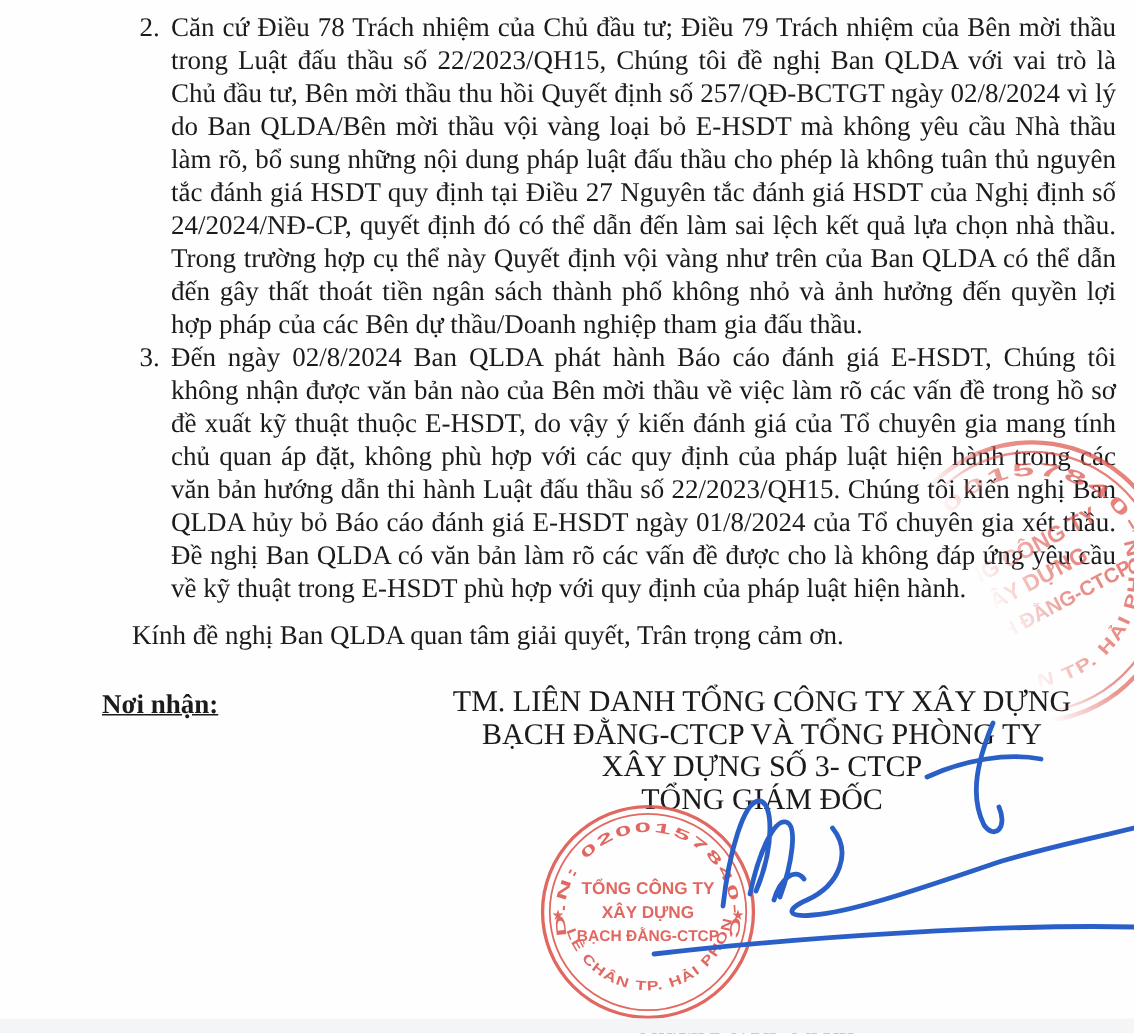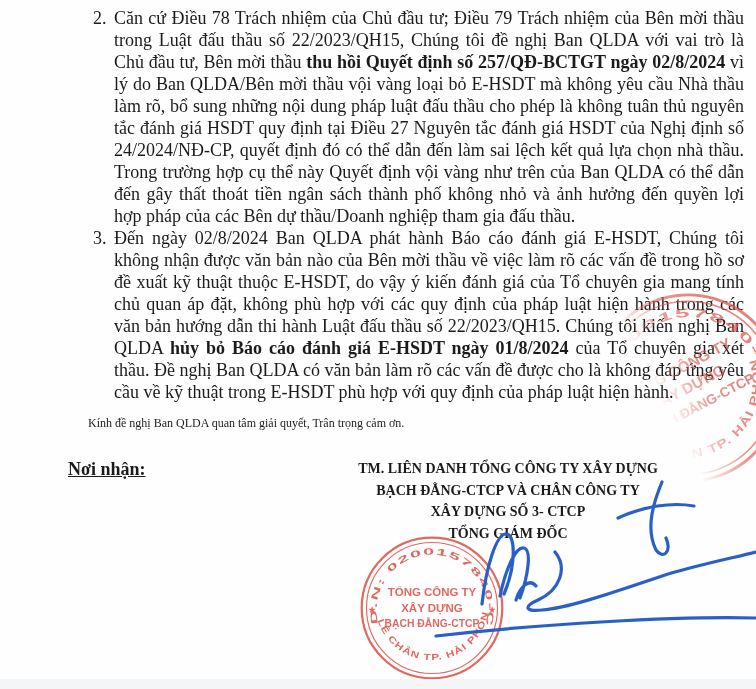--- a/index.html
+++ b/index.html
@@ -5,27 +5,27 @@
   * { margin:0; padding:0; box-sizing:border-box; }
   html,body { width:756px; height:689px; }
   body { font-family:"Liberation Serif","DejaVu Serif",serif; background:#ffffff; }
   #page {
     position:relative; width:756px; height:689px;
     background:#fefefe; overflow:hidden; color:#1b1b1d;
   }
   .para { position:absolute; display:flex; }
   .num  { width:21px; flex:none; font-size:18px; line-height:22px; }
   .ptext{ flex:1; font-size:18px; line-height:22px; text-align:justify; }
-  .b    { font-weight:bold; }
+  .b    { font-weight:normal; }
   #closing { position:absolute; left:88px; top:412px; width:660px;
-             font-size:12px; line-height:22px; }
+             font-size:18px; line-height:22px; }
   #recipients { position:absolute; left:64px; top:458px; font-size:17px; line-height:22px; }
   #recipients .head { font-weight:bold; text-decoration:underline; font-size:18px; margin-bottom:0; margin-left:4px; }
   #sig-block { position:absolute; left:296px; top:458px; width:424px;
-               text-align:center; font-weight:bold; font-size:14px; line-height:21.5px; }
+               text-align:center; font-weight:normal; font-size:20px; line-height:21.5px; }
   #signer-name { position:absolute; left:398px; top:636px; width:200px;
                  text-align:center; font-weight:bold; font-size:19px;margin-top:45px; }
   .stamp { position:absolute; pointer-events:none; }
   #stamp-main { left:358px; top:534px; width:148px; height:148px; opacity:.88; }
   #stamp-partial {
     left:590px; top:290px; width:196px; height:196px; opacity:.72;
     transform:rotate(-28deg);
     -webkit-mask-image:linear-gradient(to right, transparent 0%, transparent 34%, rgba(0,0,0,.85) 58%, #000 78%);
     mask-image:linear-gradient(to right, transparent 0%, transparent 34%, rgba(0,0,0,.85) 58%, #000 78%);
   }
@@ -50,21 +50,21 @@
   </div>
 
   <div id="closing">Kính đề nghị Ban QLDA quan tâm giải quyết, Trân trọng cảm ơn.</div>
 
   <div id="recipients">
     <div class="head">Nơi nhận:</div>
   </div>
 
   <div id="sig-block">
     <div>TM. LIÊN DANH TỔNG CÔNG TY XÂY DỰNG</div>
-    <div>BẠCH ĐẰNG-CTCP VÀ CHÂN CÔNG TY</div>
+    <div>BẠCH ĐẰNG-CTCP VÀ TỔNG PHÒNG TY</div>
     <div>XÂY DỰNG SỐ 3- CTCP</div>
     <div>TỔNG GIÁM ĐỐC</div>
   </div>
 
   <div class="stamp" id="stamp-main">
     <svg viewBox="0 0 200 200">
       <g fill="none" stroke="none" color="#dd544c">
         <defs>
           <path id="arcTopA" d="M 28,124 A 75,75 0 1 1 172,124"></path>
           <path id="arcBotA" d="M 25,111 A 77,77 0 0 0 175,111"></path>

